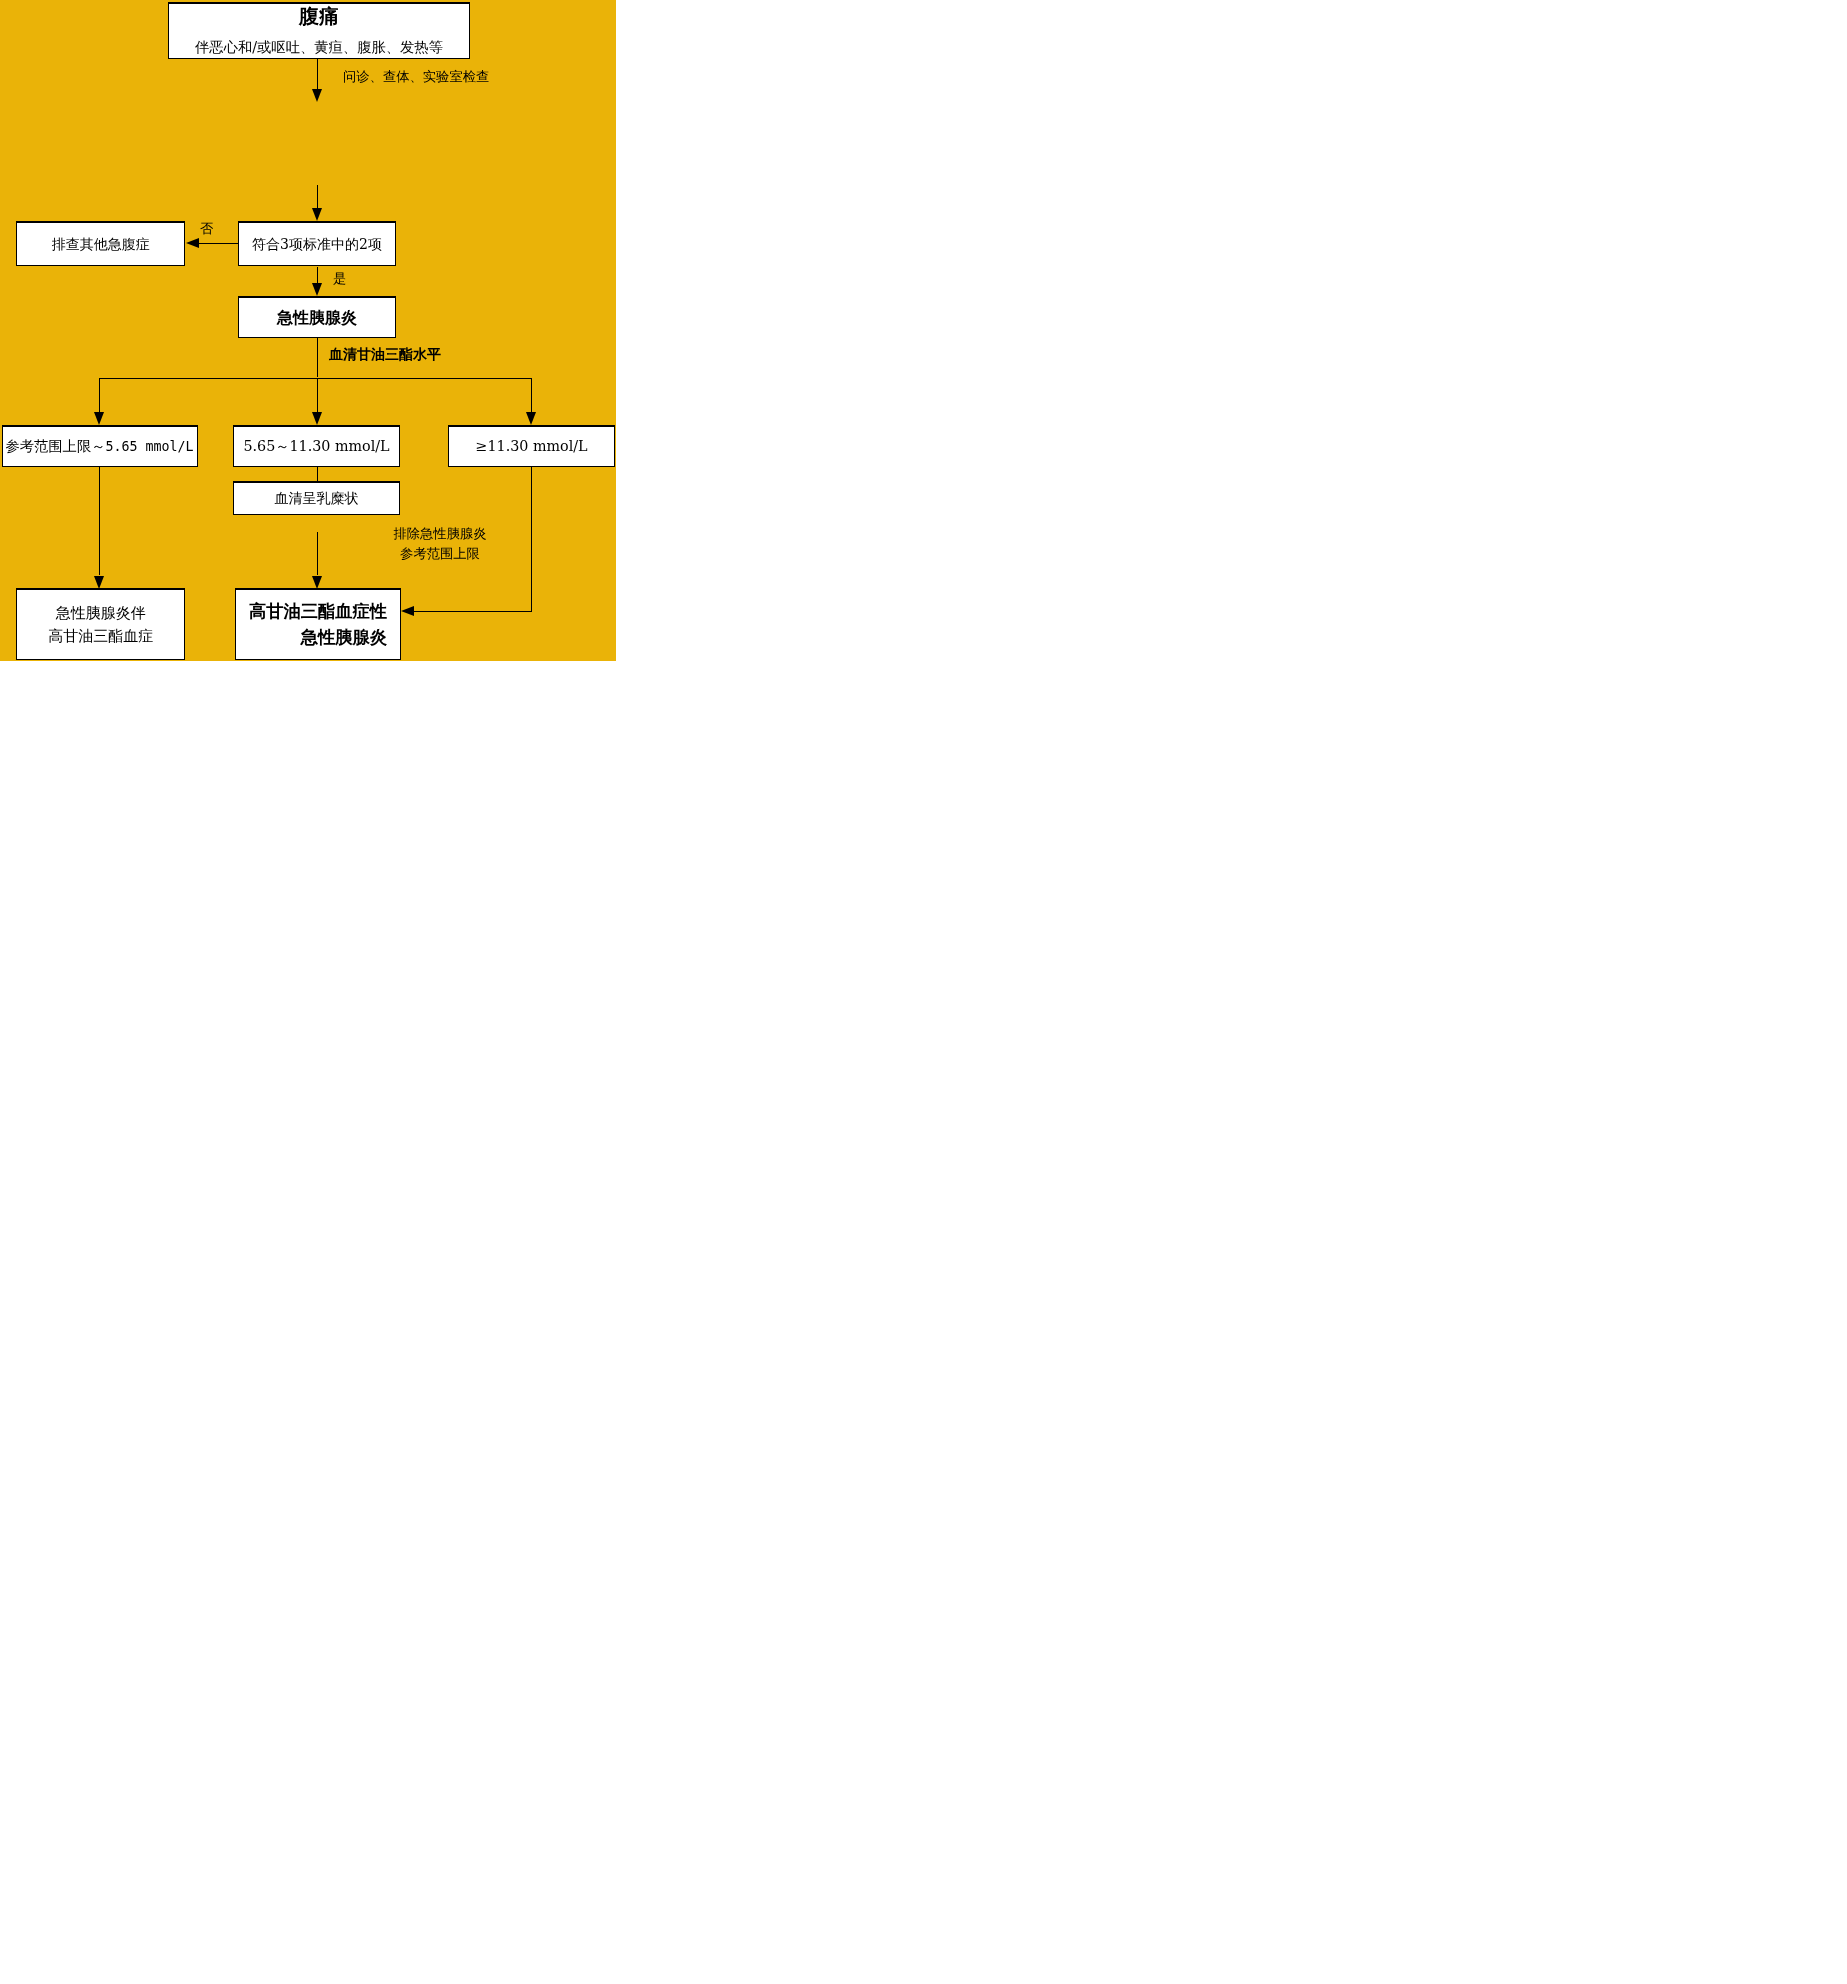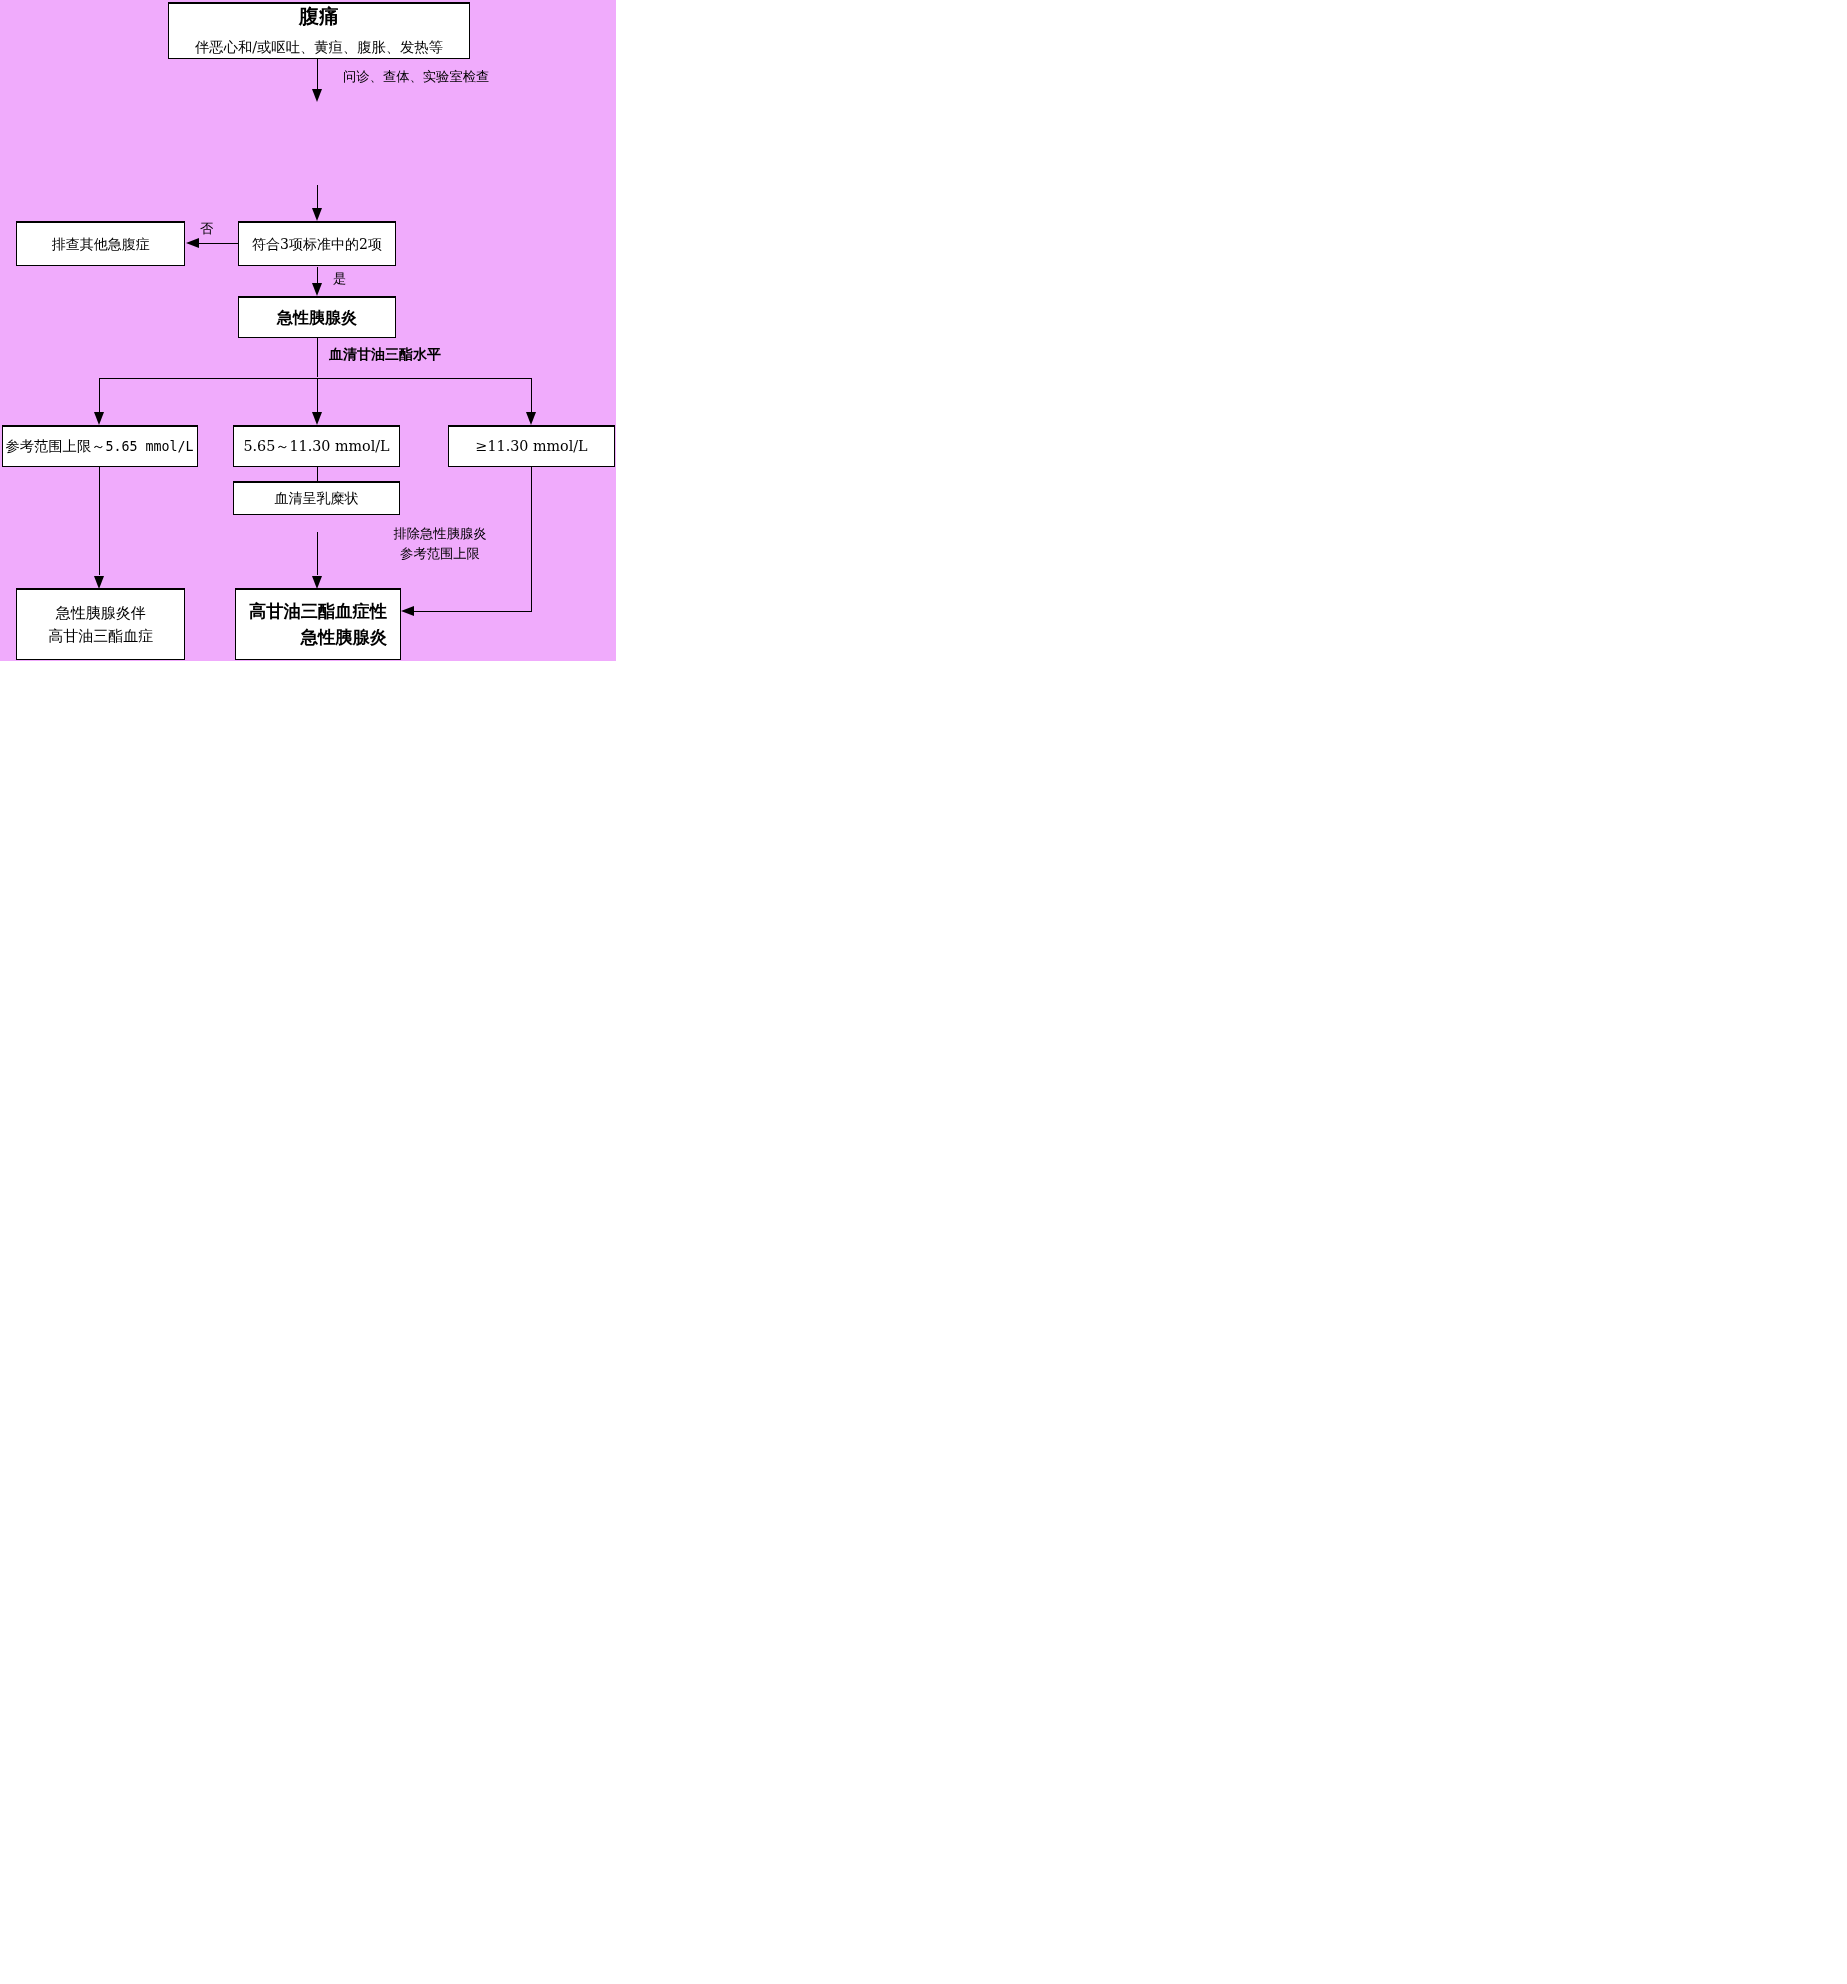--- a/index.html
+++ b/index.html
@@ -1,17 +1,17 @@
 <!DOCTYPE html>
 <html style="font-size:8px"><head>
 <meta charset="utf-8">
 <style>
   html,body{margin:0;padding:0;background:#ffffff;}
   body{font-family:"DejaVu Serif","Liberation Serif",serif;color:#000;}
-  .canvas{position:relative;width:616px;height:661px;background:#f0abfc;overflow:hidden;}
+  .canvas{position:relative;width:616px;height:661px;background:#eab308;overflow:hidden;}
 
   
   .fbox{position:absolute;box-sizing:border-box;background:#fff;border:1px solid #000;
         border-top-width:2px;border-bottom-width:1.5px;
         display:flex;flex-direction:column;align-items:center;justify-content:center;
         text-align:center;line-height:1.35;}
   .top-box{left:168px;top:2px;width:302px;height:57px;}
   .top-box .title{font-size:20px;font-weight:bold;line-height:1.2;}
   .top-box .subtitle{font-size:14.3px;margin-top:10px;}
   .criteria-box{left:85px;top:102px;width:466px;height:83px;

